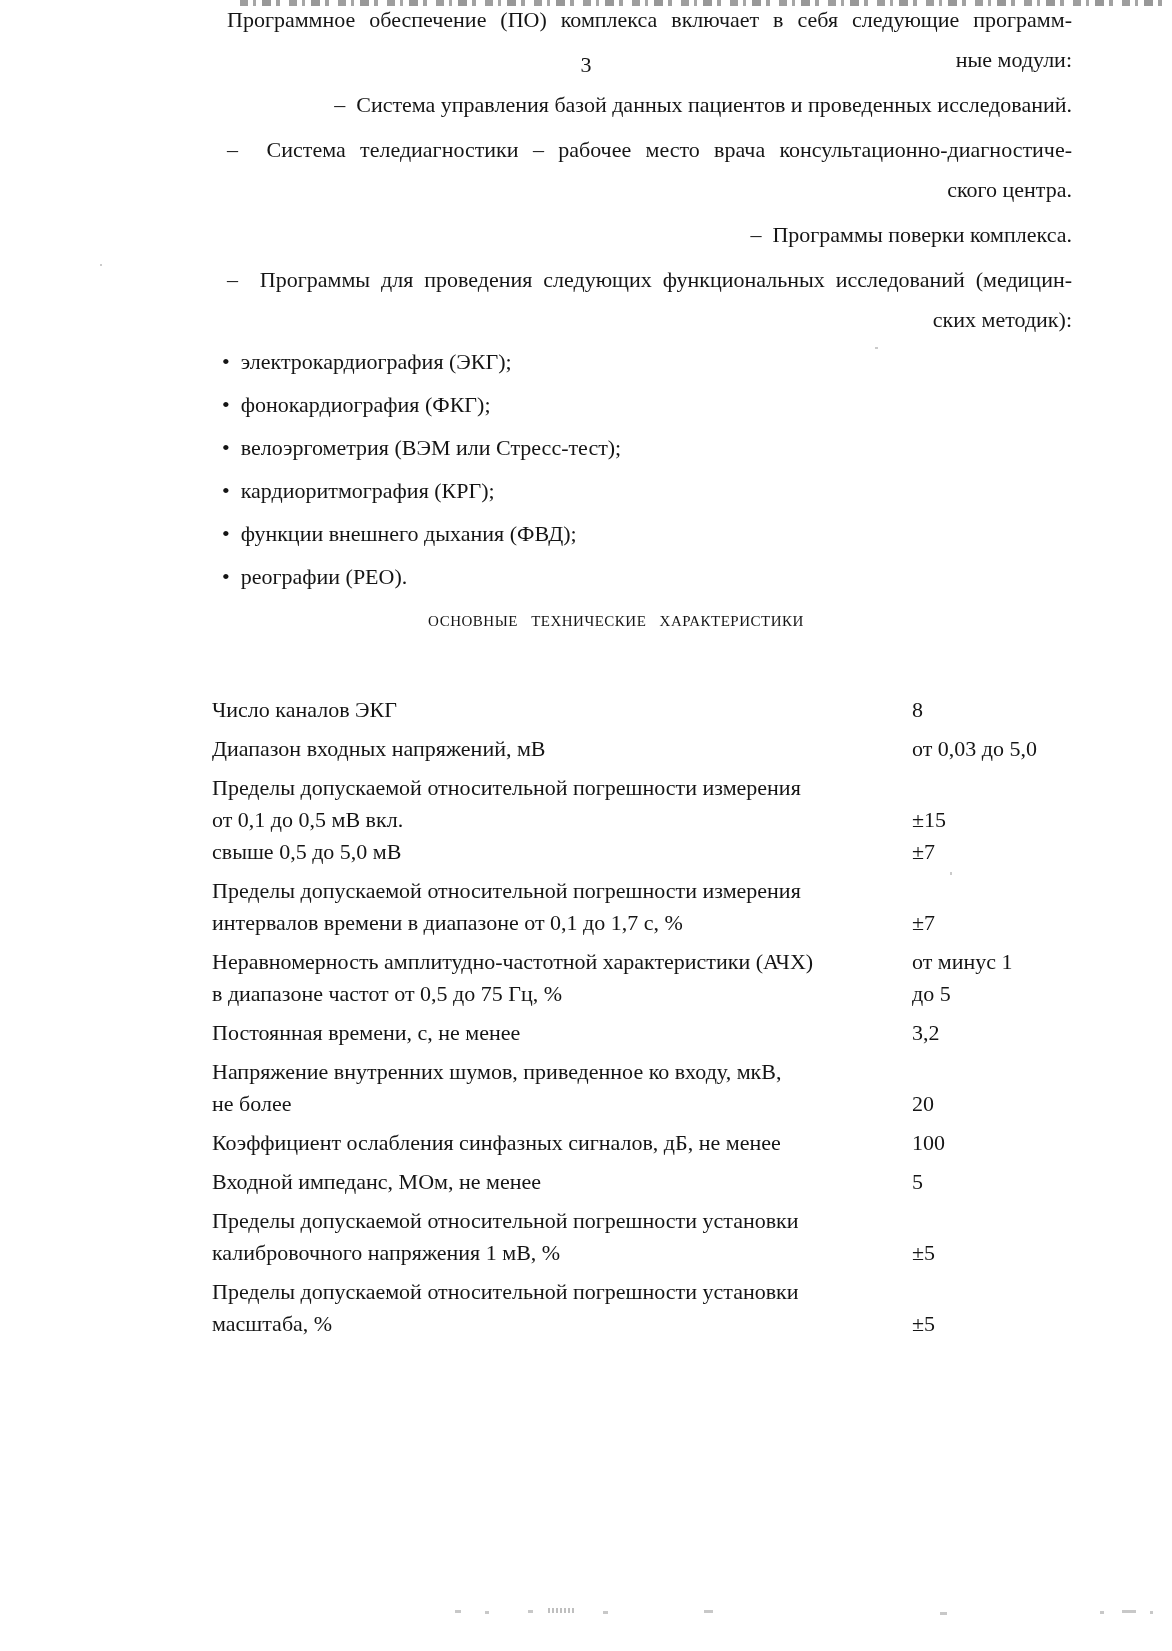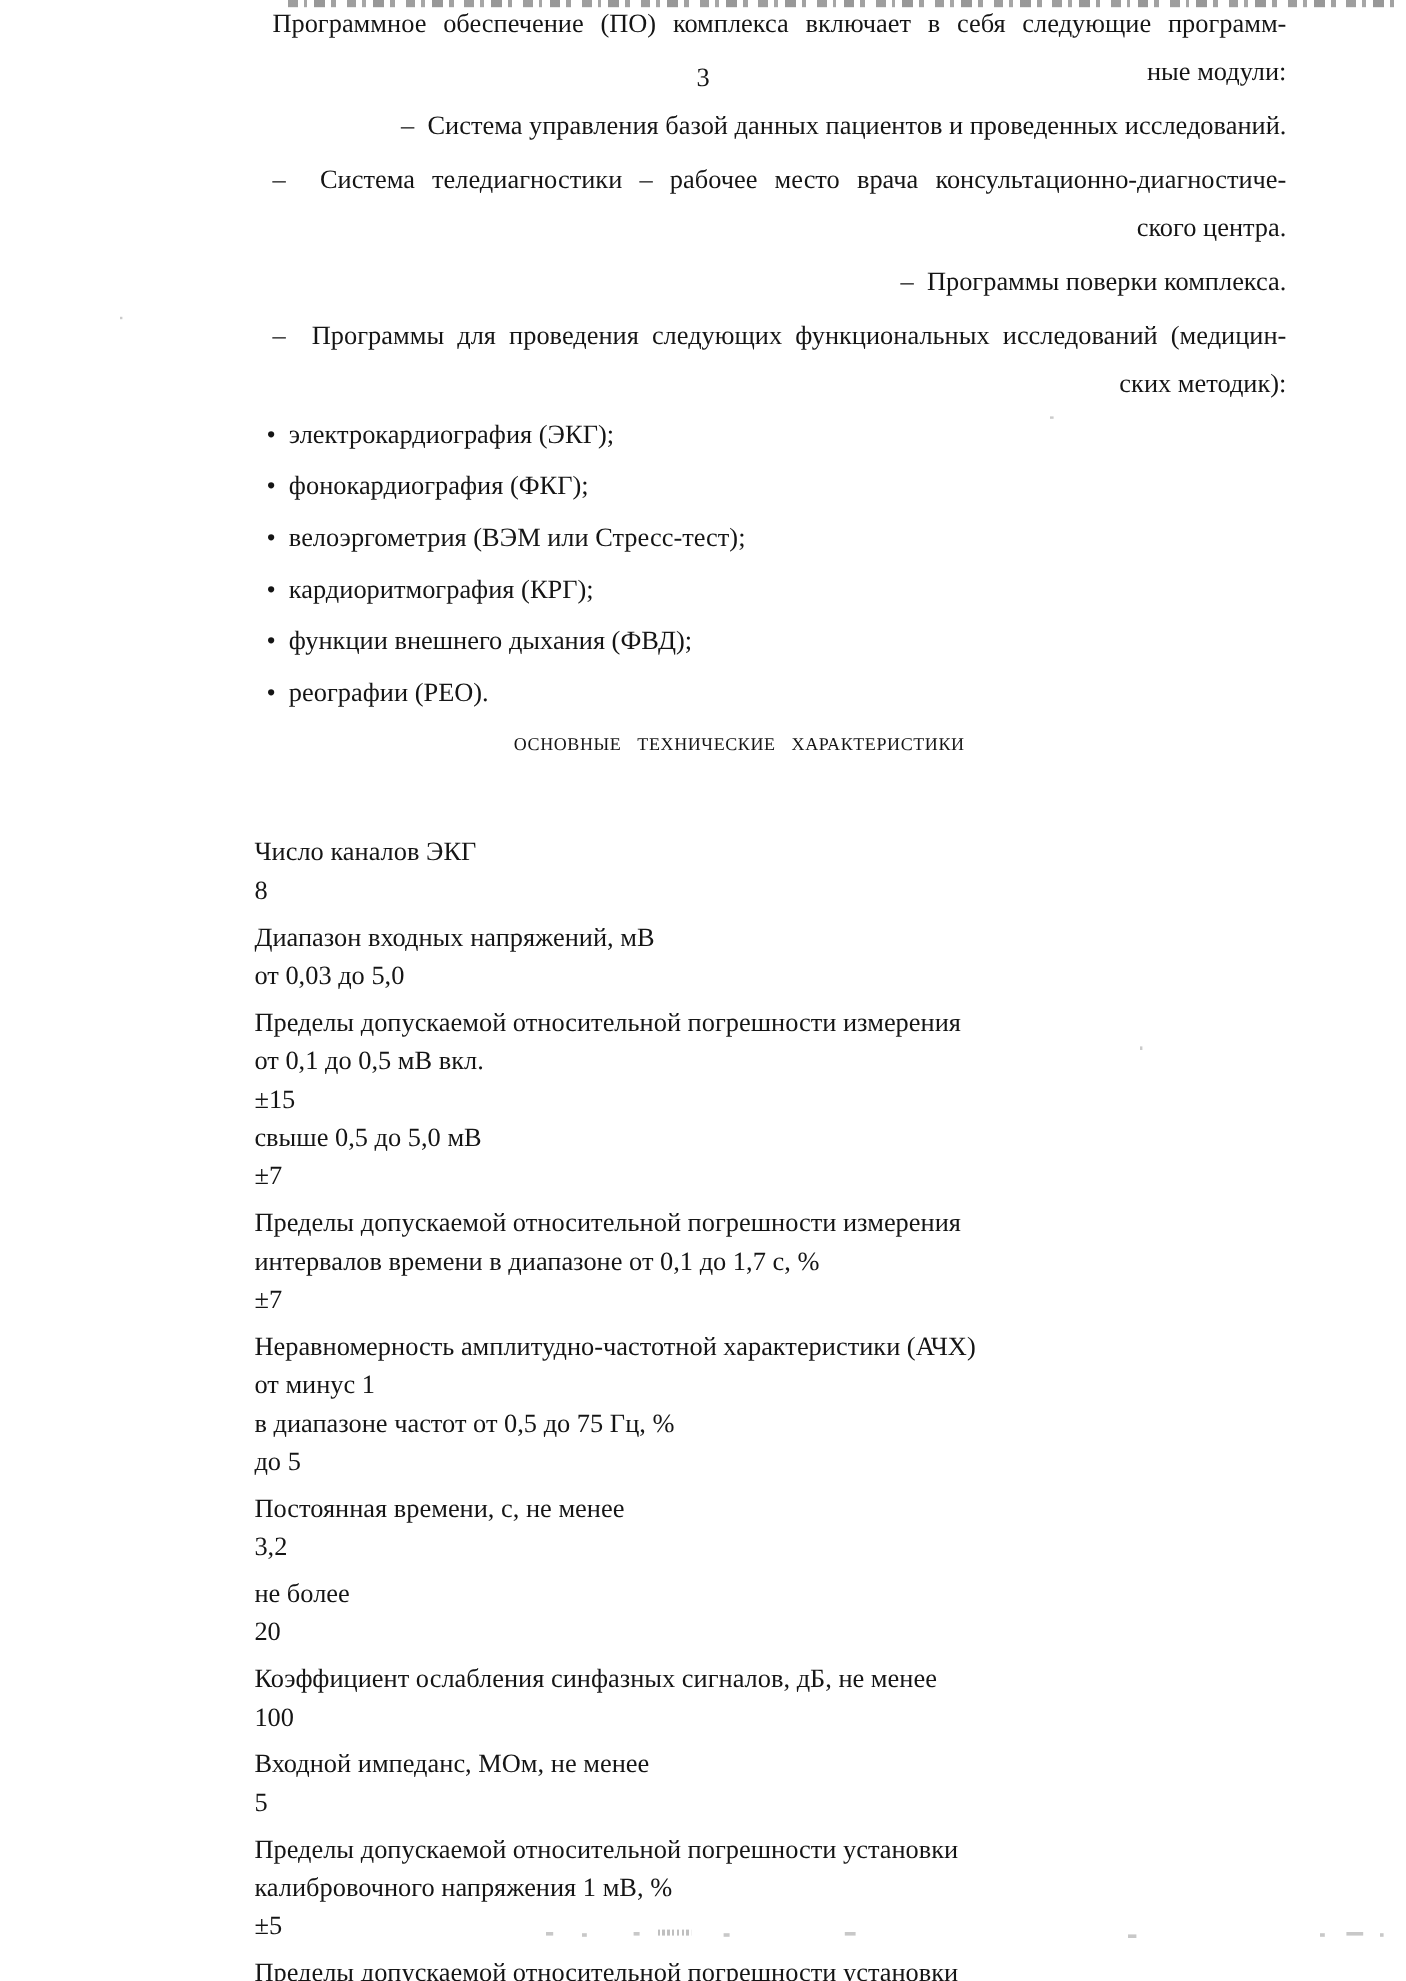--- a/index.html
+++ b/index.html
@@ -36,21 +36,21 @@
   .dash-item{margin-top:5px;}
   .bullet-list{margin-top:0;}
   .bullet-line{line-height:43px;text-indent:62px;}
   .section-heading{
     margin-top:8px;line-height:30px;text-align:center;
     word-spacing:9px;letter-spacing:.5px;font-size:15px;
   }
   .spec-table{margin-top:58px;padding-left:52px;}
   .spec-group-title{font-weight:700;line-height:32px;margin-bottom:6px;}
   .spec-entry{margin-bottom:7px;}
-  .spec-line{display:flex;line-height:32px;flex-direction:column;}
+  .spec-line{display:flex;line-height:32px;}
   .spec-label{width:700px;}
   .spec-value{flex:1;}
   
   .bottom-artifacts span{
     position:absolute;height:3px;background:#9a9a9a;opacity:.55;
   }
   .speck{position:absolute;background:#b5b5b5;opacity:.7;}
 </style>
 </head>
 <body>
@@ -144,20 +144,24 @@
               <div class="spec-value">до 5</div>
             </div>
           </div>
           <div class="spec-entry">
             <div class="spec-line">
               <div class="spec-label">Постоянная времени, с, не менее</div>
               <div class="spec-value">3,2</div>
             </div>
           </div>
           <div class="spec-entry">
+            <div class="spec-line">
+              <div class="spec-label">Напряжение внутренних шумов, приведенное ко входу, мкВ,</div>
+              <div class="spec-value"></div>
+            </div>
             <div class="spec-line">
               <div class="spec-label">не более</div>
               <div class="spec-value">20</div>
             </div>
           </div>
           <div class="spec-entry">
             <div class="spec-line">
               <div class="spec-label">Коэффициент ослабления синфазных сигналов, дБ, не менее</div>
               <div class="spec-value">100</div>
             </div>

